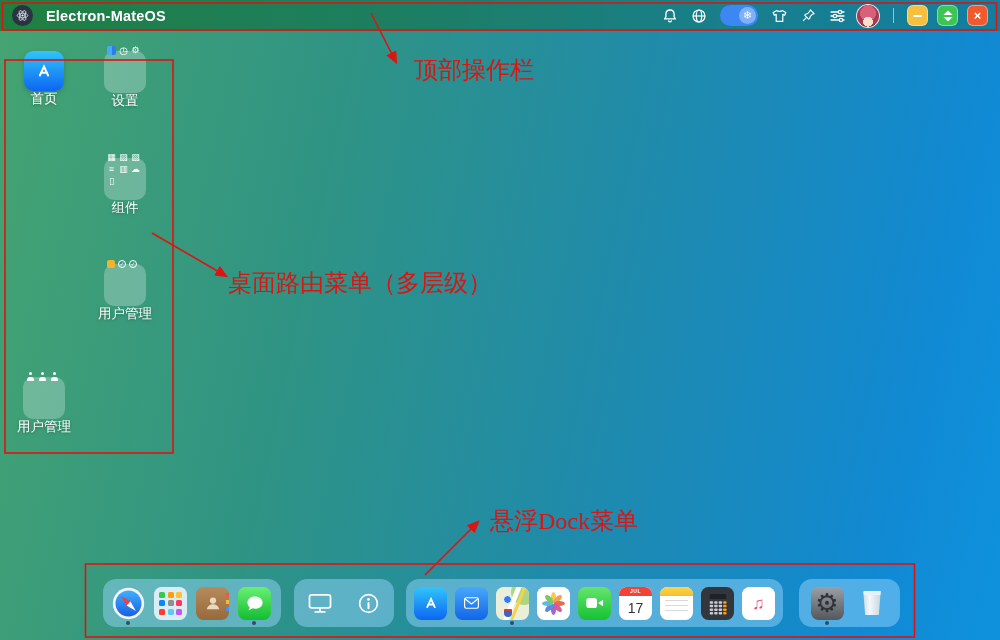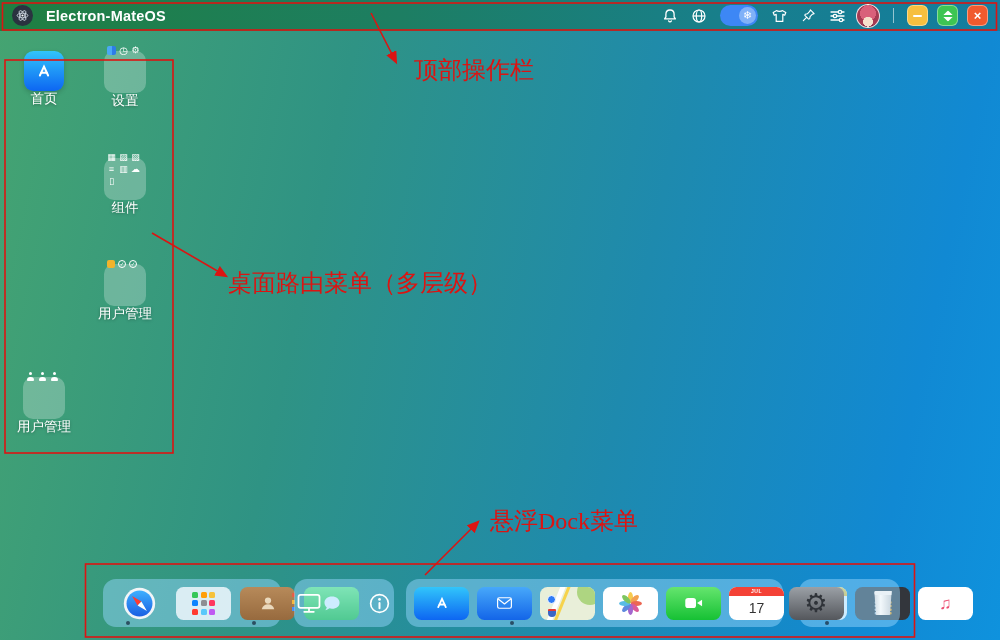--- a/index.html
+++ b/index.html
@@ -50,21 +50,21 @@
   .d1{left:2px;top:51px}.d2{left:83px;top:51px}.d3{left:2px;top:160px}.d4{left:83px;top:158px}
   .d5{left:2px;top:268px}.d6{left:83px;top:264px}.d7{left:2px;top:377px}
 
   
   .dock-g{position:absolute;top:579px;height:48px;border-radius:13px;background:rgba(150,216,255,.48);
     display:flex;align-items:center;z-index:10;box-sizing:border-box;}
   .g1{left:103px;width:178px;padding:0 9px;gap:9px;}
   .g2{left:294px;width:100px;justify-content:center;gap:16px;}
   .g3{left:406px;width:377px;padding:0 8px;gap:8px;}
   .g4{left:799px;width:101px;justify-content:center;gap:12px;}
-  .di{width:55px;height:33px;border-radius:7.5px;position:relative;display:flex;align-items:center;justify-content:center;flex:none;}
+  .di{width:33px;height:33px;border-radius:7.5px;position:relative;display:flex;align-items:center;justify-content:center;flex:none;}
   .di.plain{background:transparent;border-radius:0;}
   .rdot{position:absolute;bottom:2px;width:4px;height:4px;border-radius:50%;background:rgba(25,45,65,.75);z-index:11;}
   .ic-launchpad{background:rgba(240,247,253,.85);}
   .lp-grid{display:grid;grid-template-columns:repeat(3,6px);grid-auto-rows:6px;gap:2.5px;}
   .lp-grid span{border-radius:1.5px;display:block;}
   .lp-grid span:nth-child(1){background:#35c759}.lp-grid span:nth-child(2){background:#ff9f0a}
   .lp-grid span:nth-child(3){background:#f6c23a}.lp-grid span:nth-child(4){background:#0a84ff}
   .lp-grid span:nth-child(5){background:#8e8e93}.lp-grid span:nth-child(6){background:#ff375f}
   .lp-grid span:nth-child(7){background:#ff3b30}.lp-grid span:nth-child(8){background:#5ac8fa}
   .lp-grid span:nth-child(9){background:#bf5af2}

